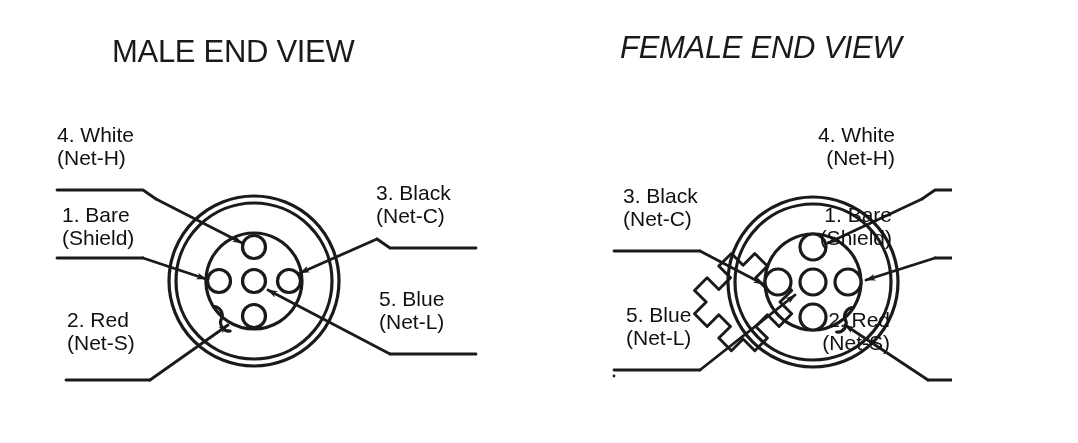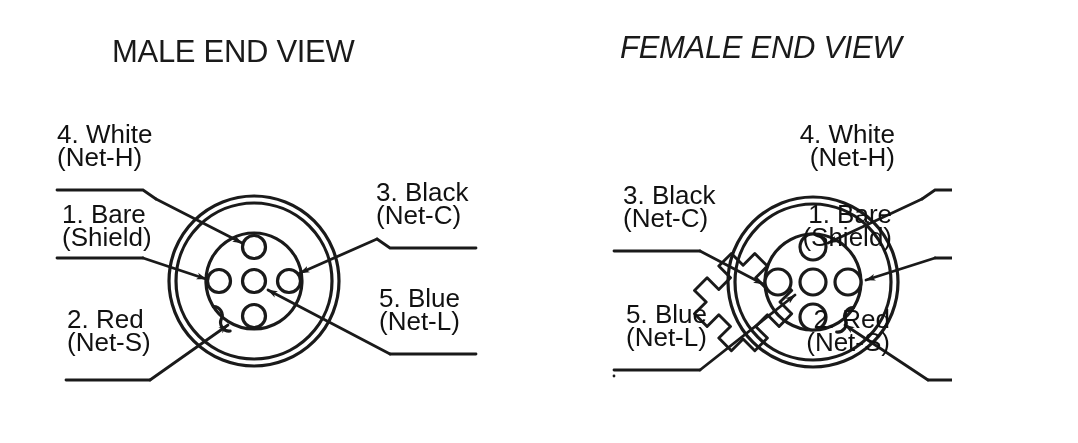--- a/index.html
+++ b/index.html
@@ -23,21 +23,21 @@
     letter-spacing: -0.3px;
     color: #1a1a1a;
     white-space: nowrap;
   }
   #title-male  { left: 112px; top: 34px; }
   #title-female{ left: 620px; top: 30px; font-style: italic; }
 
   .callout {
     position: absolute;
     font-family: "Liberation Sans", sans-serif;
-    font-size: 26px;
+    font-size: 21px;
     font-weight: 400;
     line-height: 23px;
     color: #111111;
     white-space: nowrap;
   }
   .callout .l2 { display: block; }
   .callout.right-al { text-align: right; }
 
   svg.art {
     position: absolute;

